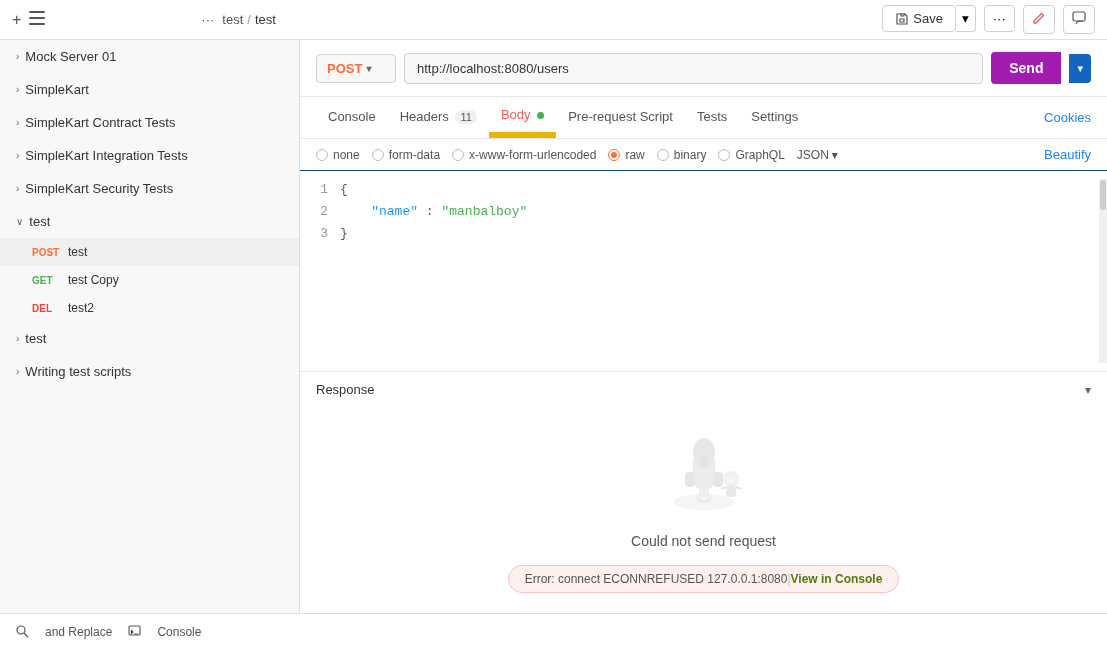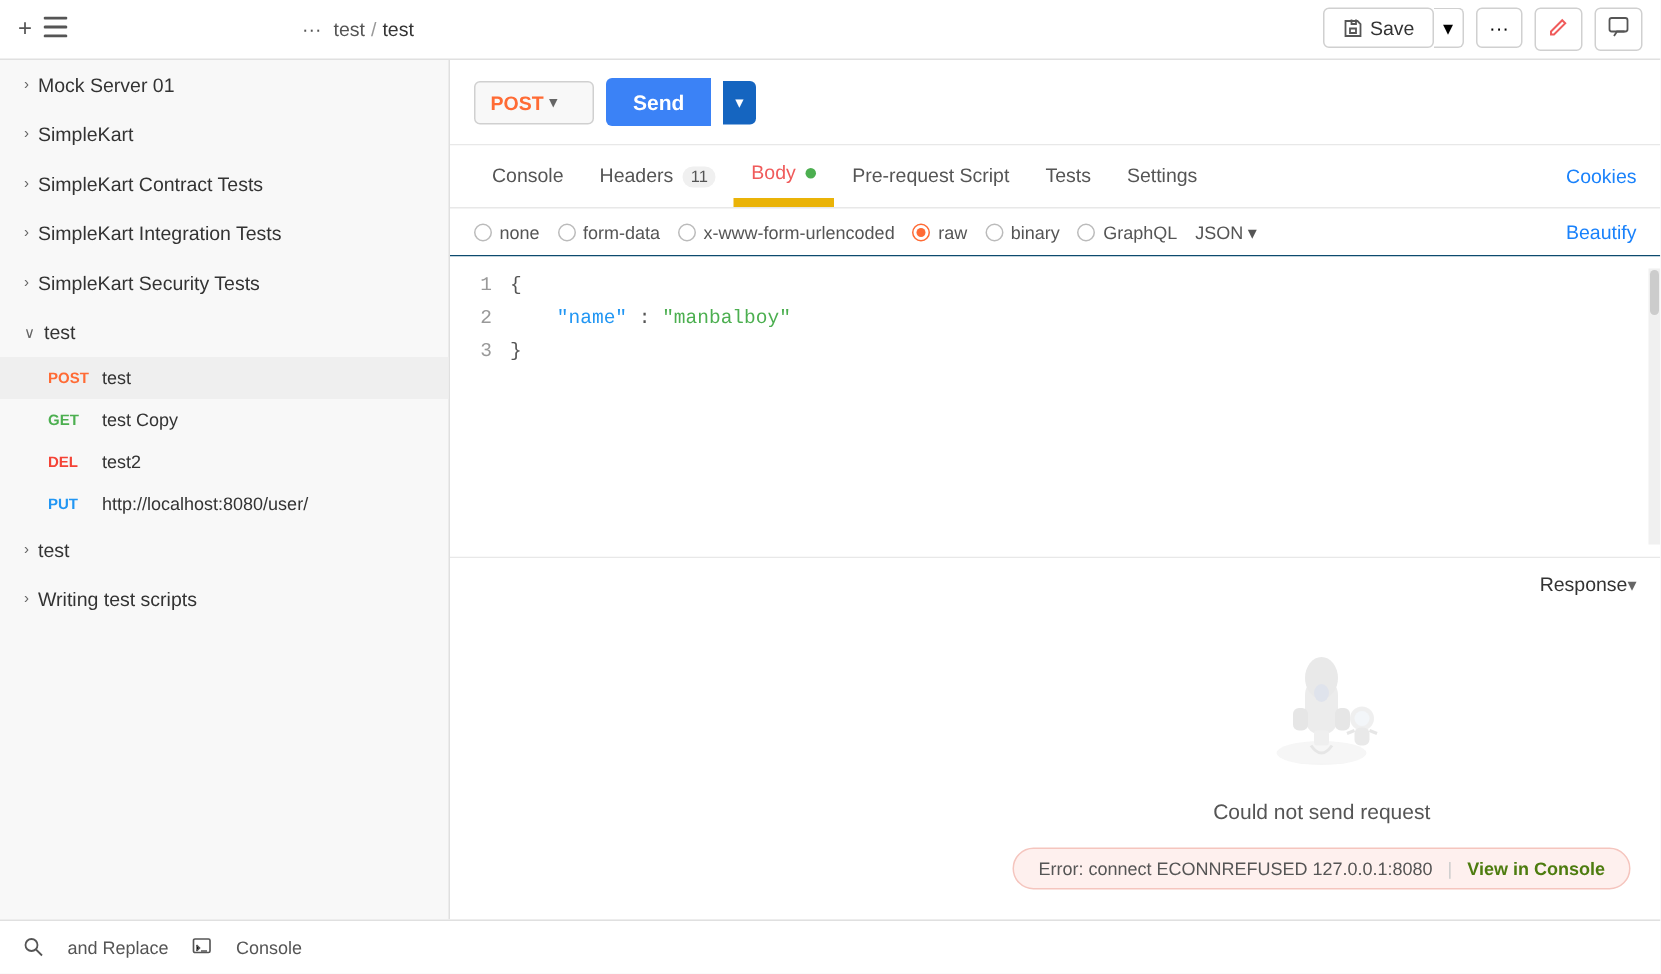--- a/index.html
+++ b/index.html
@@ -39,21 +39,21 @@
     .child-label { font-size: 12px; color: #333; }
 
     
     .content { flex: 1; display: flex; flex-direction: column; background: #fff; overflow: hidden; }
 
     
     .url-bar { display: flex; align-items: center; padding: 12px 16px; gap: 8px; border-bottom: 1px solid #e8e8e8; }
     .method-select { display: flex; align-items: center; gap: 4px; background: #f8f8f8; border: 1px solid #d0d0d0; border-radius: 4px; padding: 6px 10px; cursor: pointer; font-size: 13px; font-weight: 600; color: #ff6b35; min-width: 80px; }
     .method-select .arrow { color: #666; font-size: 10px; }
     .url-input { flex: 1; background: #f8f8f8; border: 1px solid #d0d0d0; border-radius: 4px; padding: 7px 12px; font-size: 13px; color: #333; outline: none; }
-    .send-btn { display: flex; align-items: center; background: #3b82f6; color: #fff; border: none; border-radius: 4px 0 0 4px; padding: 8px 18px; cursor: pointer; font-size: 14px; font-weight: 600; }
+    .send-btn { display: flex; align-items: center; background: #a21caf; color: #fff; border: none; border-radius: 4px 0 0 4px; padding: 8px 18px; cursor: pointer; font-size: 14px; font-weight: 600; }
     .send-arrow { background: #1565c0; color: #fff; border: none; border-radius: 0 4px 4px 0; padding: 8px 8px; cursor: pointer; font-size: 11px; }
 
     
     .tabs { display: flex; align-items: center; padding: 0 16px; border-bottom: 1px solid #e8e8e8; background: #fff; }
     .tab { padding: 10px 12px; cursor: pointer; font-size: 13px; color: #555; border-bottom: 2px solid transparent; white-space: nowrap; }
     .tab.active { color: #f05b5b; border-bottom: 6px solid #eab308; }
     .tab-badge { background: #f0f0f0; border-radius: 8px; padding: 1px 5px; font-size: 11px; color: #555; margin-left: 3px; }
     .tab-dot { display: inline-block; width: 7px; height: 7px; background: #4caf50; border-radius: 50%; margin-left: 3px; vertical-align: middle; }
     .cookies-link { margin-left: auto; color: #1a82fb; cursor: pointer; font-size: 13px; }
     .beautify-link { color: #1a82fb; cursor: pointer; font-size: 13px; margin-left: auto; }
@@ -75,28 +75,28 @@
     .code-lines { flex: 1; }
     .code-line { line-height: 22px; padding-right: 8px; }
     .code-brace { color: #555; }
     .code-key { color: #2196f3; }
     .code-colon { color: #555; }
     .code-value { color: #4caf50; }
     .scrollbar-placeholder { width: 8px; background: #f0f0f0; position: relative; }
     .scrollbar-thumb { width: 6px; height: 30px; background: #ccc; border-radius: 3px; margin: 1px; }
 
     
-    .response-section { border-top: 1px solid #e8e8e8; display: flex; flex-direction: column; flex: 1; overflow: hidden; align-items: flex-end; }
+    .response-section { border-top: 1px solid #e8e8e8; display: flex; flex-direction: column; flex: 1; overflow: hidden; }
     .response-header { display: flex; align-items: center; padding: 10px 16px; cursor: pointer; }
     .response-label { font-size: 13px; color: #333; font-weight: 500; }
     .response-arrow { margin-left: auto; color: #666; font-size: 12px; }
     .response-body { flex: 1; display: flex; flex-direction: column; align-items: center; justify-content: center; background: #fff; padding: 20px; gap: 16px; overflow-y: auto; }
     .rocket-illustration { width: 110px; height: 90px; opacity: 0.4; }
     .response-error-msg { font-size: 14px; color: #555; }
-    .error-banner { display: flex; align-items: center; background: #fef0ee; border: 1px solid #f5c5be; border-radius: 20px; padding: 6px 16px; gap: 10px; font-size: 12px; color: #555; }
+    .error-banner { display: flex; align-items: center; background: #fef0ee; border: 1px solid #f5c5be; border-radius: 20px; padding: 6px 16px; font-size: 12px; color: #555; }
     .view-console-link { color: #4d7c0f; font-weight: 700; cursor: pointer; }
     .error-sep { color: #ccc; }
 
     
     .footer { height: 36px; background: #fff; border-top: 1px solid #e0e0e0; display: flex; align-items: center; padding: 0 16px; gap: 16px; font-size: 12px; color: #555; }
     .footer-right { margin-left: auto; display: flex; gap: 16px; }
     .footer-item { display: flex; align-items: center; gap: 16px; cursor: pointer; }
   </style>
 </head>
 <body>
@@ -185,43 +185,40 @@
       <span class="child-label">test</span>
     </div>
     <div class="sidebar-child">
       <span class="method-badge method-get">GET</span>
       <span class="child-label">test Copy</span>
     </div>
     <div class="sidebar-child">
       <span class="method-badge method-del">DEL</span>
       <span class="child-label">test2</span>
     </div>
-    <div class="sidebar-child">
-      <span class="method-badge method-put">PUT</span>
-      <span class="child-label">http://localhost:8080/user/</span>
-    </div>
 
     <div class="sidebar-item">
       <span class="arrow">›</span>
       <span class="label">test</span>
     </div>
 
     <div class="sidebar-item">
       <span class="arrow">›</span>
       <span class="label">Writing test scripts</span>
     </div>
   </div>
 
   <div class="content">
 
     <div class="url-bar">
       <div class="method-select">
         <span>POST</span>
         <span class="arrow">▾</span>
       </div>
+      <input class="url-input" type="text" value="http://localhost:8080/users" style="">
       <button class="send-btn">
         <span>Send</span>
       </button>
       <button class="send-arrow">▾</button>
     </div>
 
     <div class="tabs">
       <div class="tab">
         <span>Console</span>
       </div>

